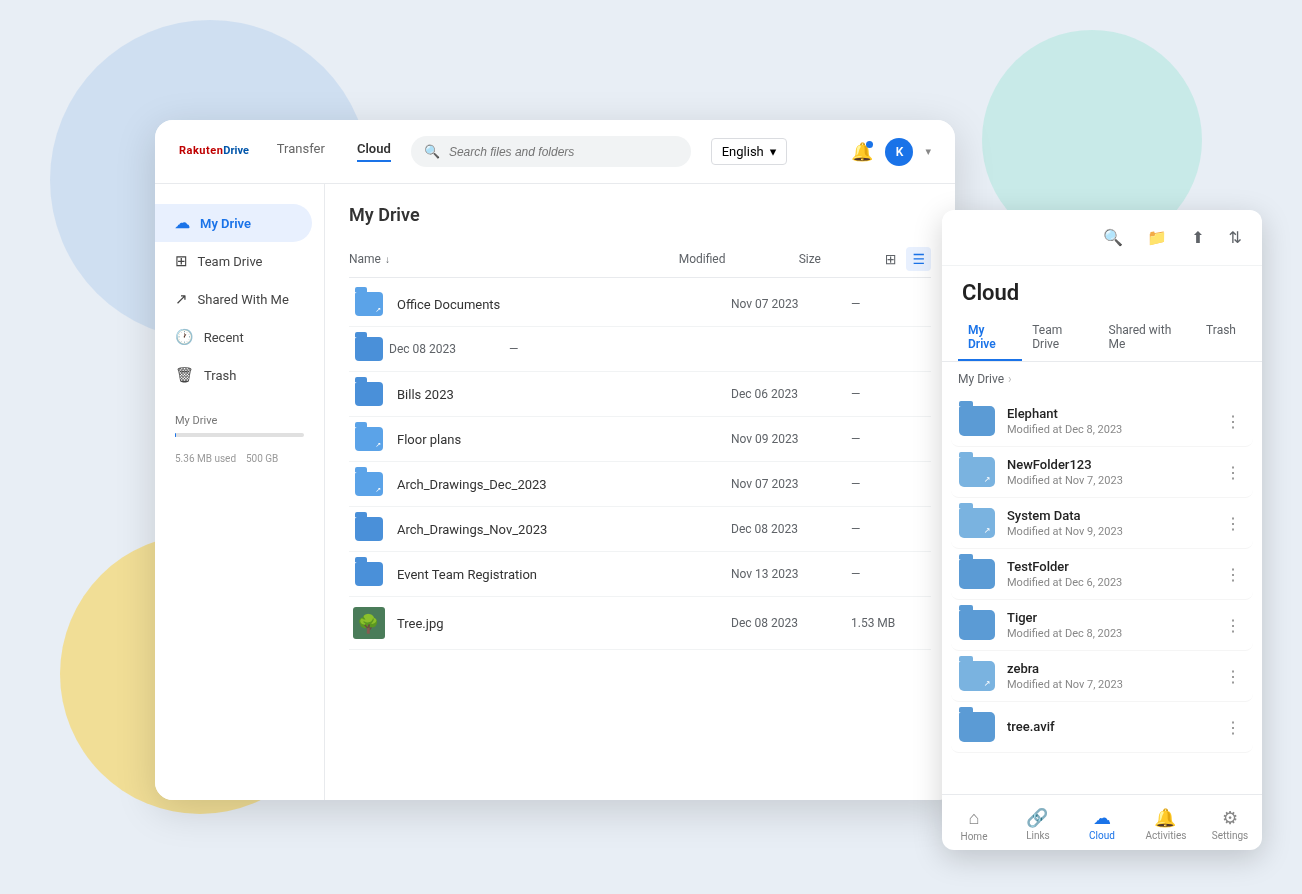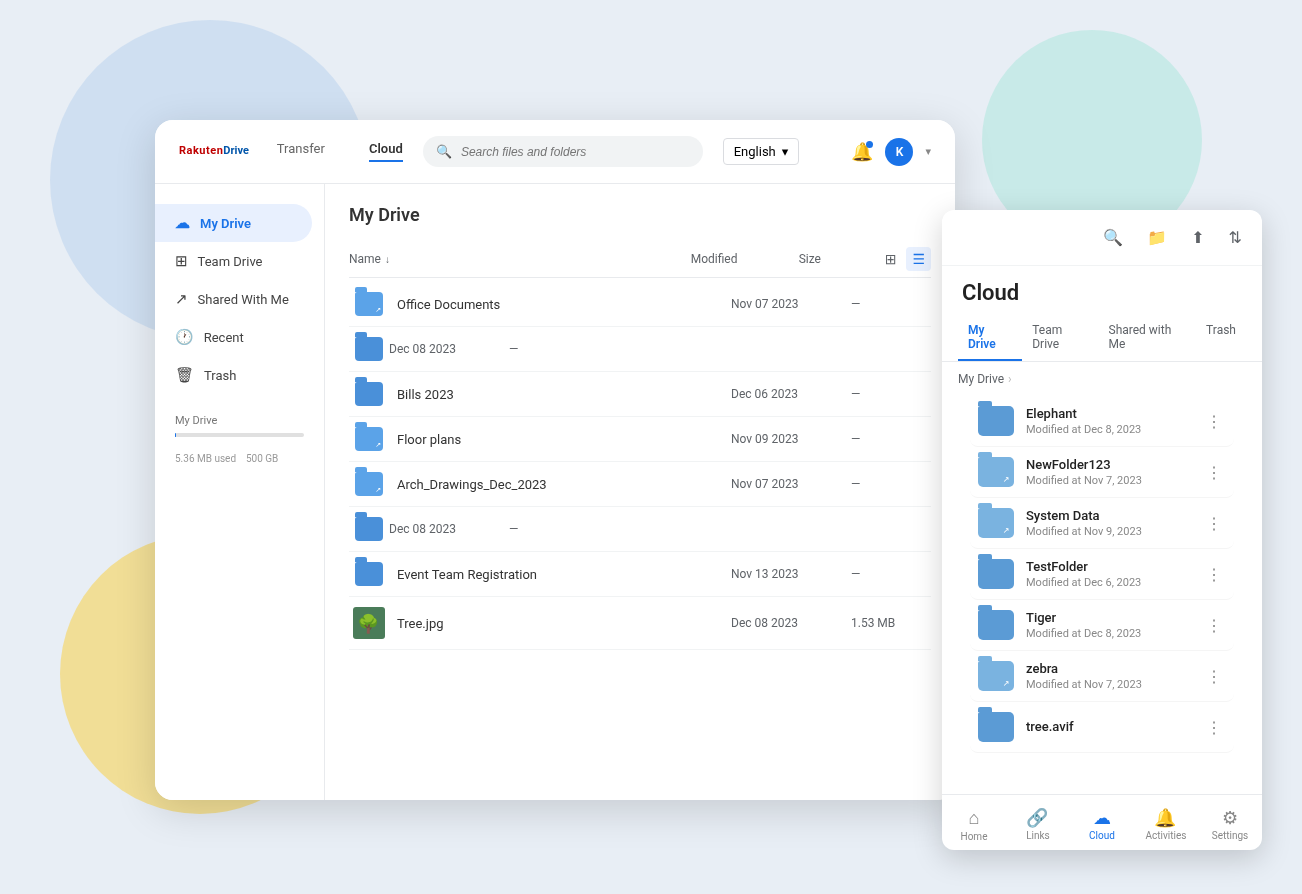--- a/index.html
+++ b/index.html
@@ -65,21 +65,21 @@
       border-bottom: 1px solid #e8eaed;
       gap: 20px;
     }
     .logo-area {
       display: flex; flex-direction: row;
       line-height: 1.1;
       margin-right: 8px;
     }
     .logo-rakuten { font-size: 11px; font-weight: 700; color: #bf0000; letter-spacing: 0.5px; }
     .logo-drive { font-size: 11px; font-weight: 700; color: #0055aa; }
-    .nav-tabs { display: flex; gap: 44px; }
+    .nav-tabs { display: flex; gap: 32px; }
     .nav-tab {
       font-size: 13px; color: #666;
       padding-bottom: 4px;
       cursor: pointer;
       border-bottom: 2px solid transparent;
     }
     .nav-tab.active {
       color: #333; font-weight: 600;
       border-bottom: 2px solid #1a73e8;
     }
@@ -185,21 +185,21 @@
       font-size: 18px; font-weight: 600; color: #333;
       margin-bottom: 16px;
     }
     .table-header {
       display: flex; align-items: center;
       padding: 6px 0;
       border-bottom: 1px solid #e8eaed;
       margin-bottom: 4px;
     }
     .col-name { flex: 1; font-size: 12px; color: #5f6368; display: flex; align-items: center; gap: 4px; }
-    .col-modified { width: 108px; font-size: 12px; color: #5f6368; }
+    .col-modified { width: 120px; font-size: 12px; color: #5f6368; }
     .col-size { width: 80px; font-size: 12px; color: #5f6368; }
     .view-toggles { display: flex; gap: 4px; margin-left: auto; }
     .view-btn {
       padding: 4px 6px; border: none; background: none;
       cursor: pointer; color: #5f6368; font-size: 14px;
       border-radius: 4px;
     }
     .view-btn.active { background: #e8f0fe; color: #1a73e8; }
 
     .file-row {
@@ -293,21 +293,21 @@
       padding: 10px 16px;
       font-size: 12px; color: #5f6368;
       gap: 4px;
     }
     .breadcrumb-link { color: #5f6368; }
     .breadcrumb-sep { color: #bbb; }
 
     .panel-file-list {
       flex: 1;
       overflow-y: auto;
-      padding: 0 28px;
+      padding: 0 9px;
     }
     .panel-file-item {
       display: flex; align-items: center;
       padding: 10px 8px;
       border-bottom: 1px solid #f5f5f5;
       cursor: pointer;
       border-radius: 8px;
     }
     .panel-folder-icon {
       width: 36px; height: 30px;
@@ -498,20 +498,21 @@
     </div>
             </div>
     <div class="file-name">Arch_Drawings_Dec_2023</div>
     <div class="file-modified">Nov 07 2023</div>
     <div class="file-size">—</div>
   </div>
           <div class="file-row">
     <div class="file-icon-wrap">
               <div class="folder-icon"></div>
             </div>
+    <div class="file-name">Arch_Drawings_Nov_2023</div>
     <div class="file-modified">Dec 08 2023</div>
     <div class="file-size">—</div>
   </div>
           <div class="file-row">
     <div class="file-icon-wrap">
               <div class="folder-icon"></div>
             </div>
     <div class="file-name">Event Team Registration</div>
     <div class="file-modified">Nov 13 2023</div>
     <div class="file-size">—</div>

